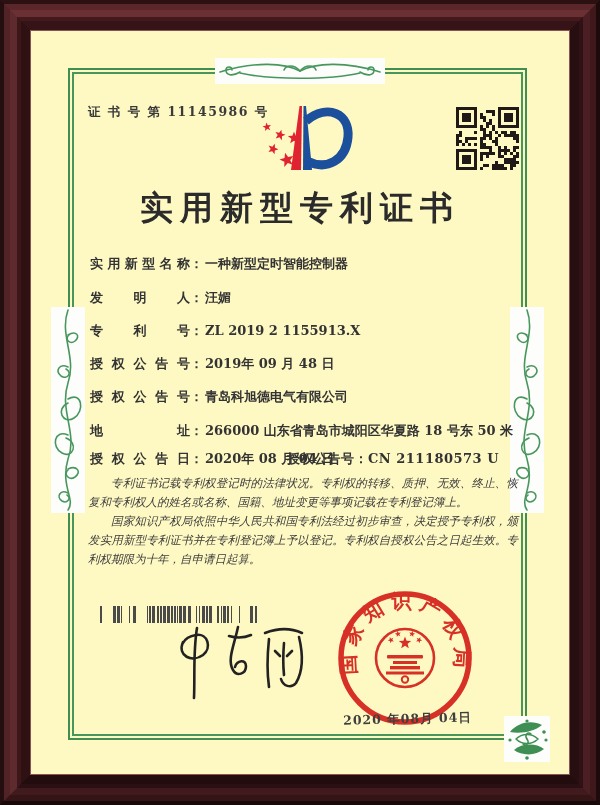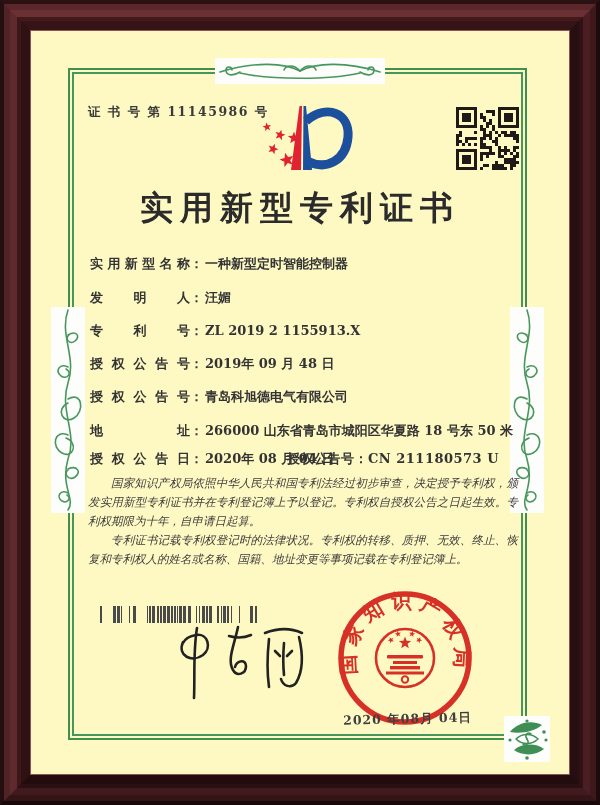--- a/index.html
+++ b/index.html
@@ -166,22 +166,22 @@
     <div class="frow" style="top:170px;">
       <span class="flabel">地址</span><span class="fcolon">：</span><span class="fvalue">266000 山东省青岛市城阳区华夏路 18 号东 50 米</span>
     </div>
     <div class="frow" style="top:198px;width:432px;">
       <span class="flabel">授权公告日</span><span class="fcolon">：</span><span class="fvalue">2020年 08 月 04 日</span>
       <span class="fpair2"><span>授权公告号</span><span>：</span><span>CN 211180573 U</span></span>
     </div>
   </div>
 
   <div class="paras">
+    <p>专利证书记载专利权登记时的法律状况。专利权的转移、质押、无效、终止、恢复和专利权人的姓名或名称、国籍、地址变更等事项记载在专利登记簿上。</p>
     <p>国家知识产权局依照中华人民共和国专利法经过初步审查，决定授予专利权，颁发实用新型专利证书并在专利登记簿上予以登记。专利权自授权公告之日起生效。专利权期限为十年，自申请日起算。</p>
-    <p>专利证书记载专利权登记时的法律状况。专利权的转移、质押、无效、终止、恢复和专利权人的姓名或名称、国籍、地址变更等事项记载在专利登记簿上。</p>
   </div>
 
   <svg id="barcode" class="barcode" width="158" height="17" viewBox="0 0 158 17">
     <path fill="#4a4a4a" d="M0,0h2v17h-2zM13,0h3v17h-3zM17,0h3v17h-3zM21,0h1v17h-1zM29,0h1v17h-1zM33,0h3v17h-3zM47,0h1v17h-1zM49,0h2v17h-2zM52,0h3v17h-3zM57,0h2v17h-2zM60,0h2v17h-2zM63,0h3v17h-3zM67,0h3v17h-3zM71,0h2v17h-2zM74,0h2v17h-2zM77,0h1v17h-1zM79,0h3v17h-3zM83,0h3v17h-3zM88,0h3v17h-3zM96,0h1v17h-1zM99,0h1v17h-1zM102,0h3v17h-3zM106,0h2v17h-2zM109,0h3v17h-3zM117,0h2v17h-2zM121,0h1v17h-1zM123,0h3v17h-3zM127,0h2v17h-2zM131,0h1v17h-1zM139,0h1v17h-1zM150,0h3v17h-3zM0,0h2v17h-2z M155,0h2v17h-2z"></path>
   </svg>
 
 
   <svg class="signature" width="150" height="92" viewBox="0 0 150 92">
     <g fill="none" stroke="#222" stroke-width="2.6" stroke-linecap="round">
       <path d="M34,16 C30,40 32,64 31,86"></path>

